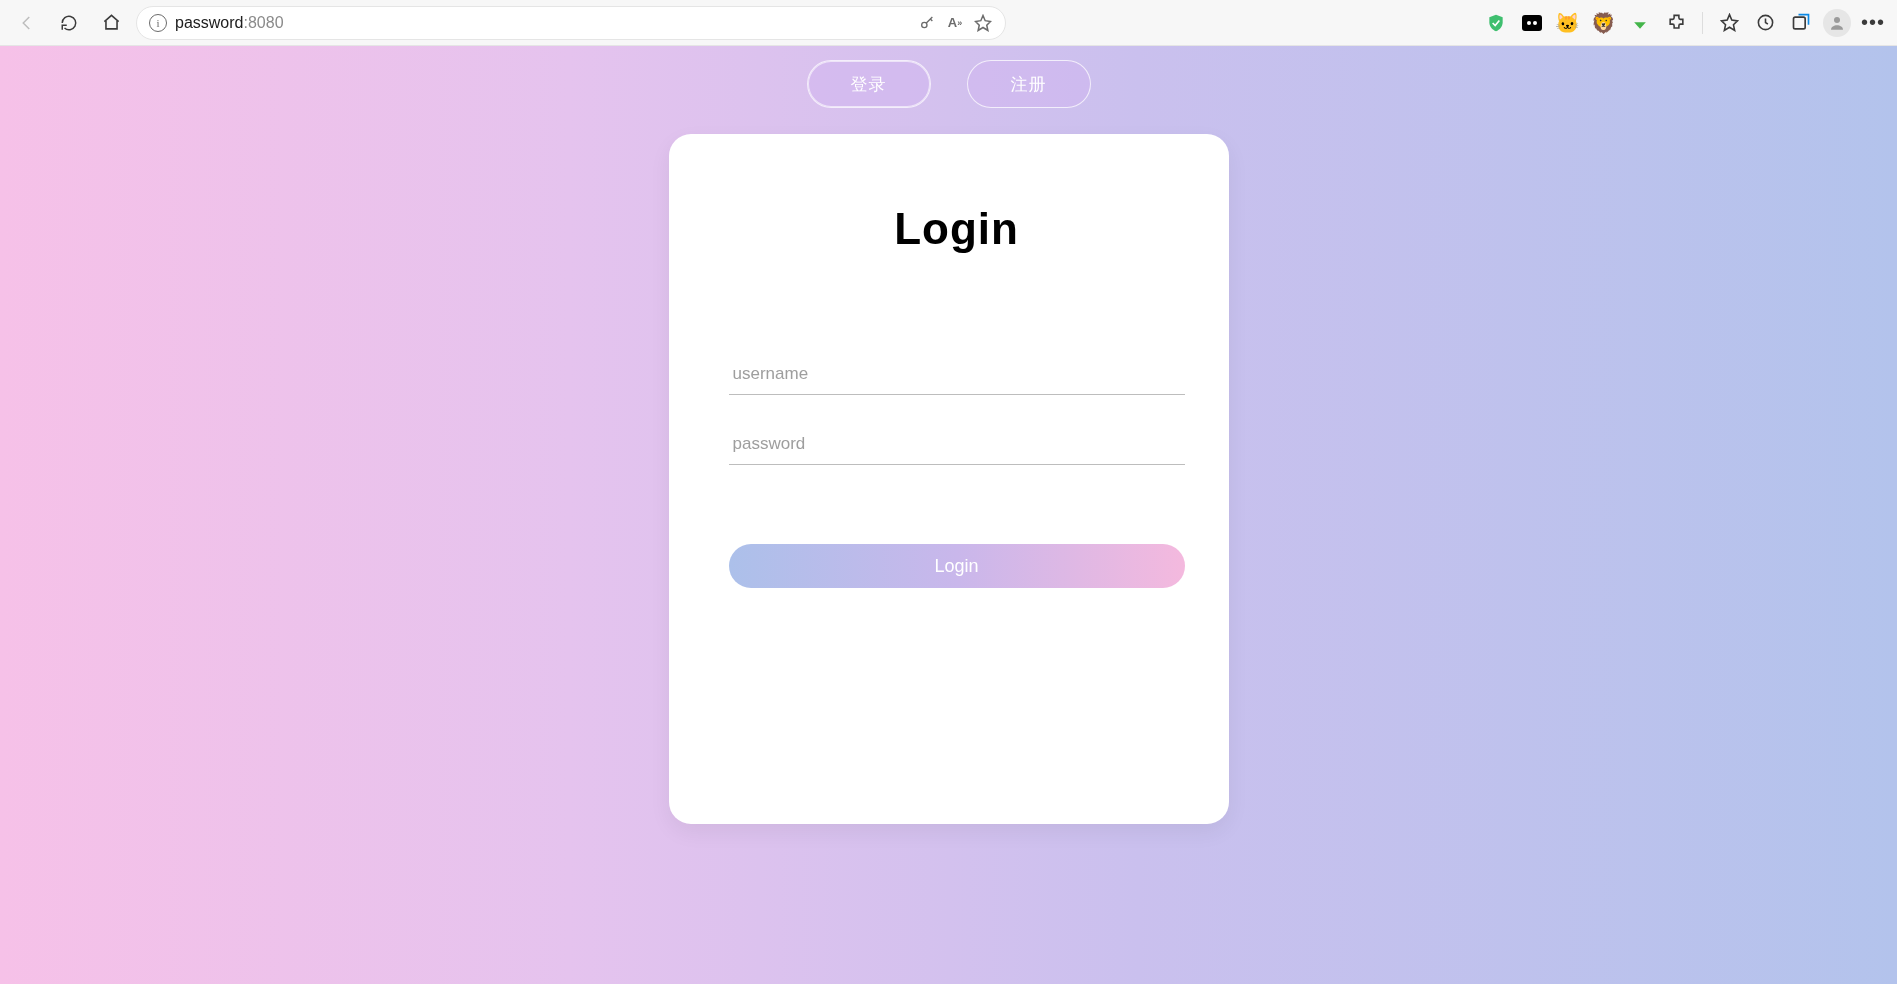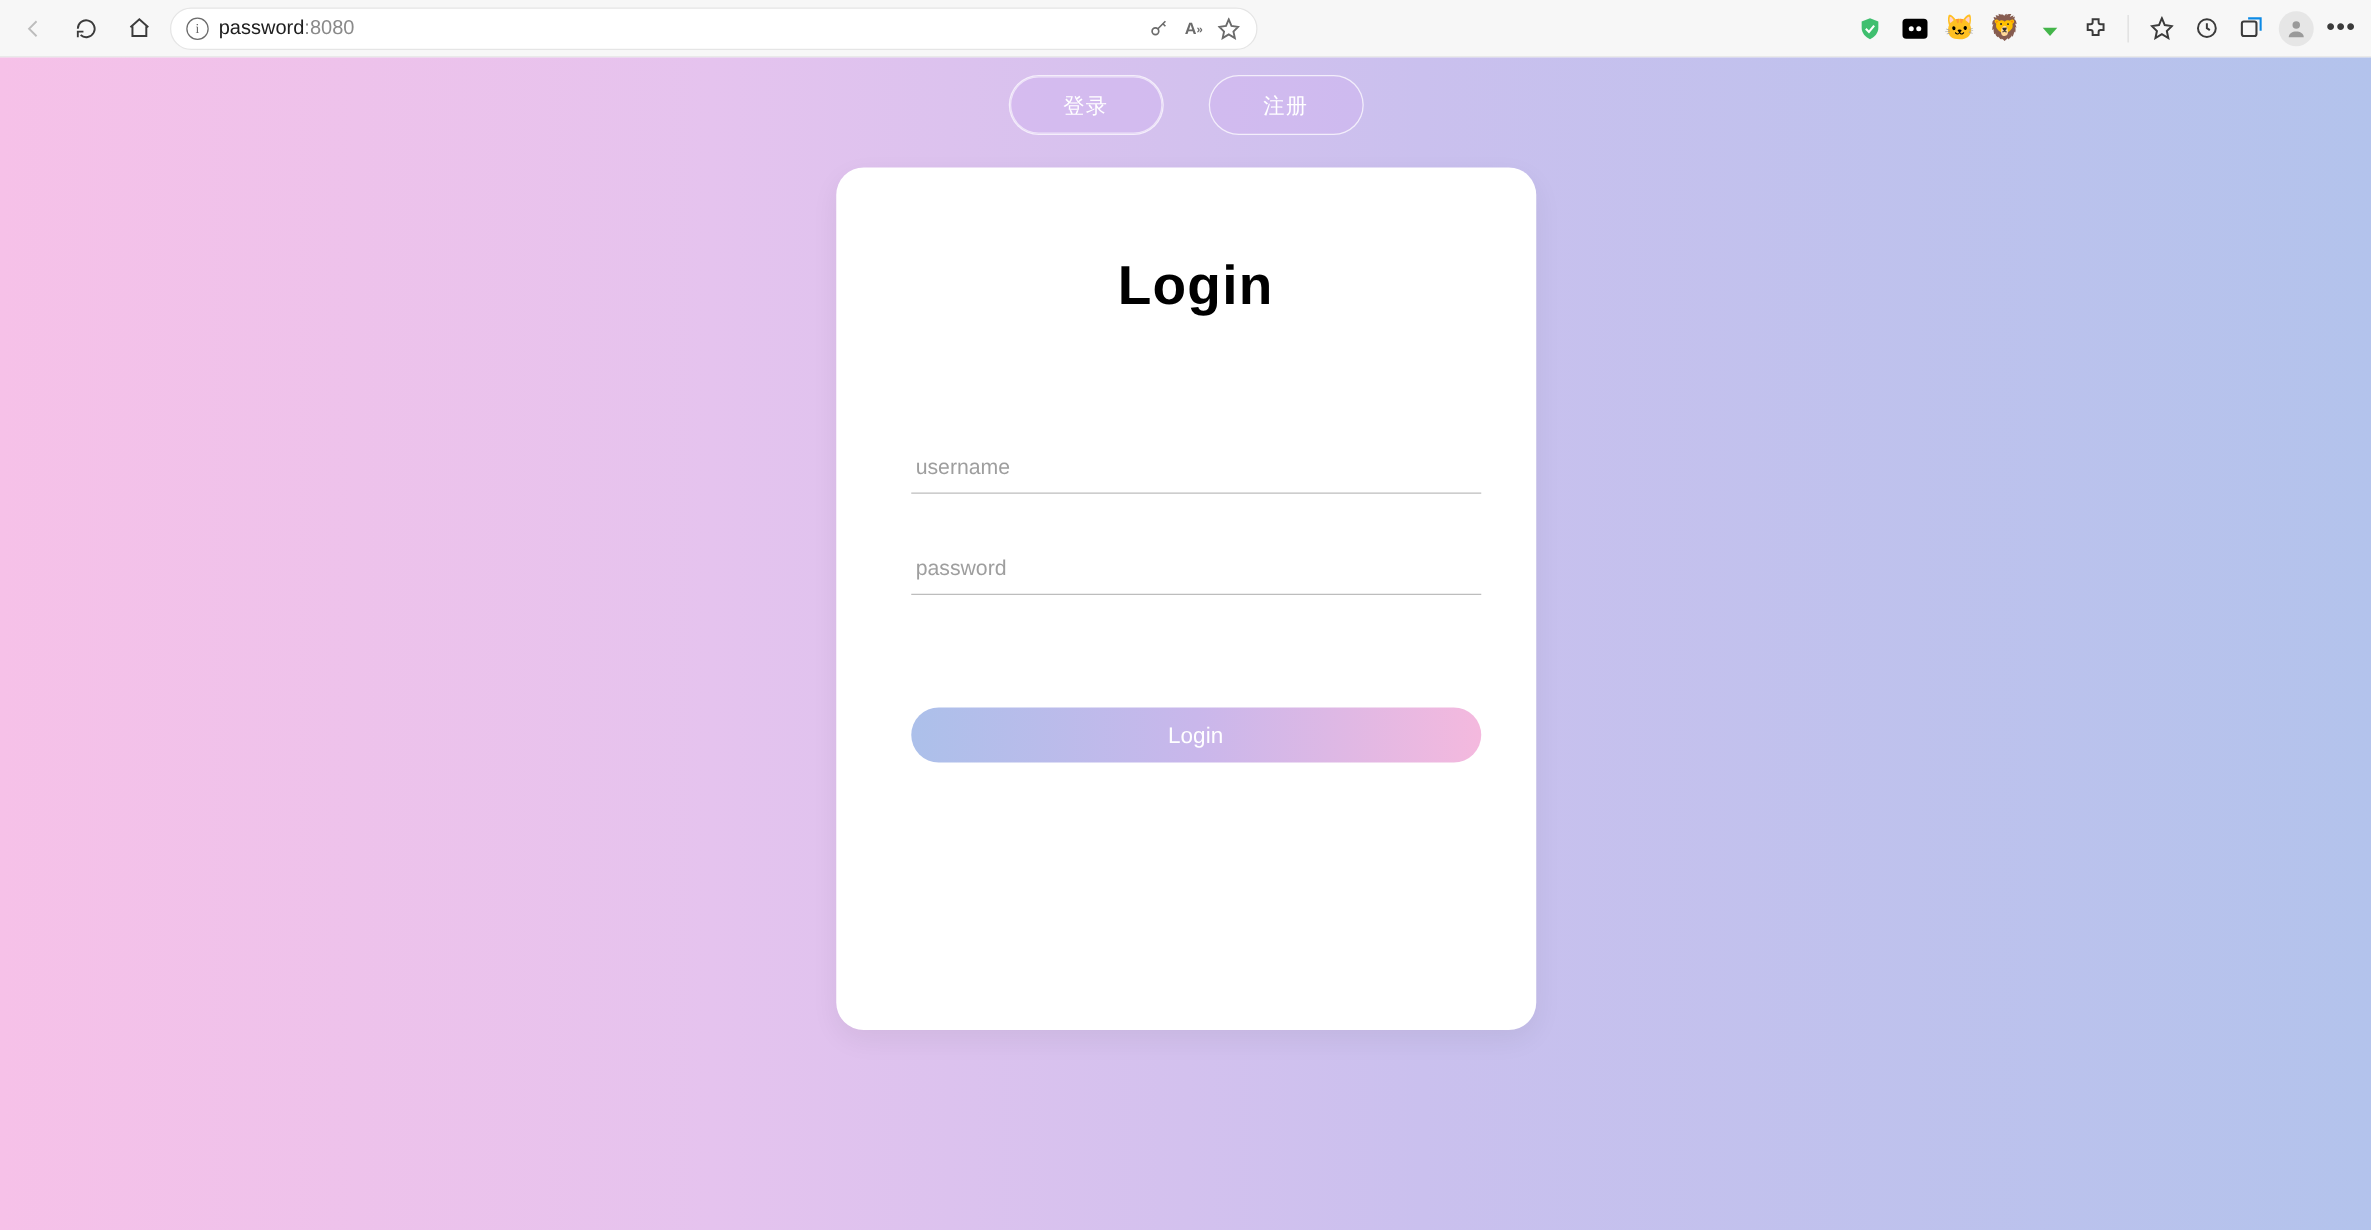--- a/index.html
+++ b/index.html
@@ -121,21 +121,21 @@
     text-align: center;
     letter-spacing: 1px;
     margin-bottom: 100px;
   }
   .field {
     width: 100%;
     border: none;
     border-bottom: 1.5px solid #bdbdbd;
     font-size: 17px;
     padding: 10px 4px;
-    margin-bottom: 40px;
+    margin-bottom: 29px;
     outline: none;
     background: transparent;
   }
   .field::placeholder { color: #9e9e9e; }
   .submit-btn {
     width: 100%;
     height: 44px;
     border: none;
     border-radius: 22px;
     background: linear-gradient(90deg, #acc0ea 0%, #c9b7eb 50%, #f4b9de 100%);

